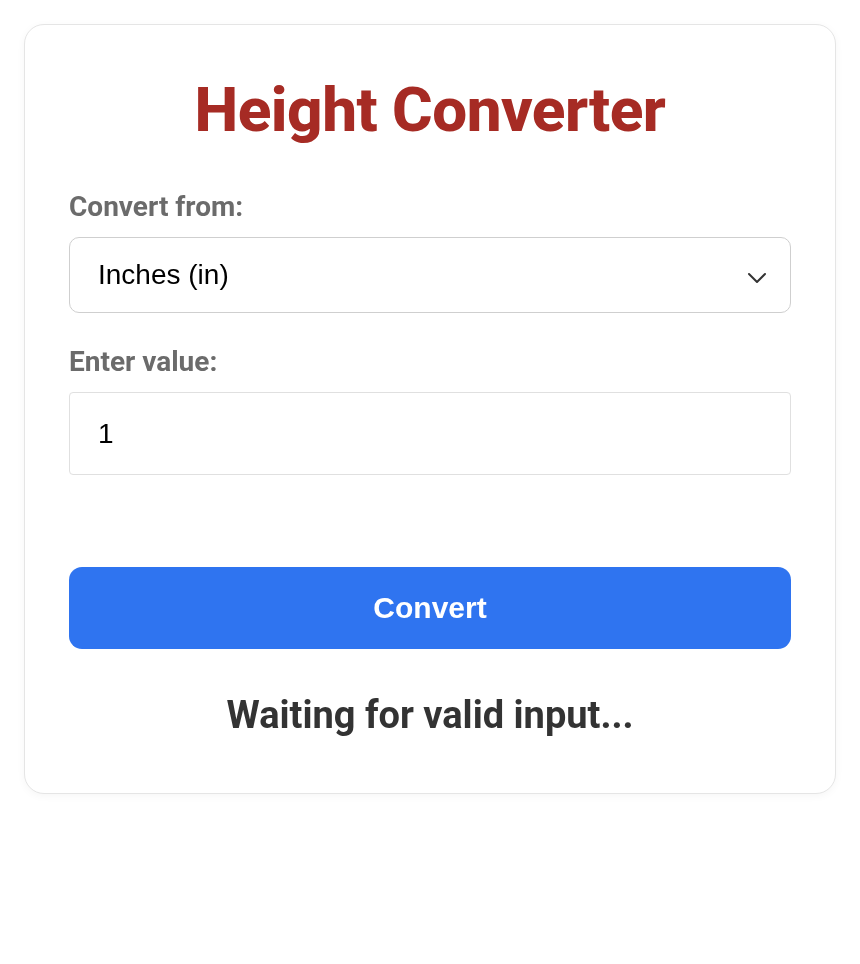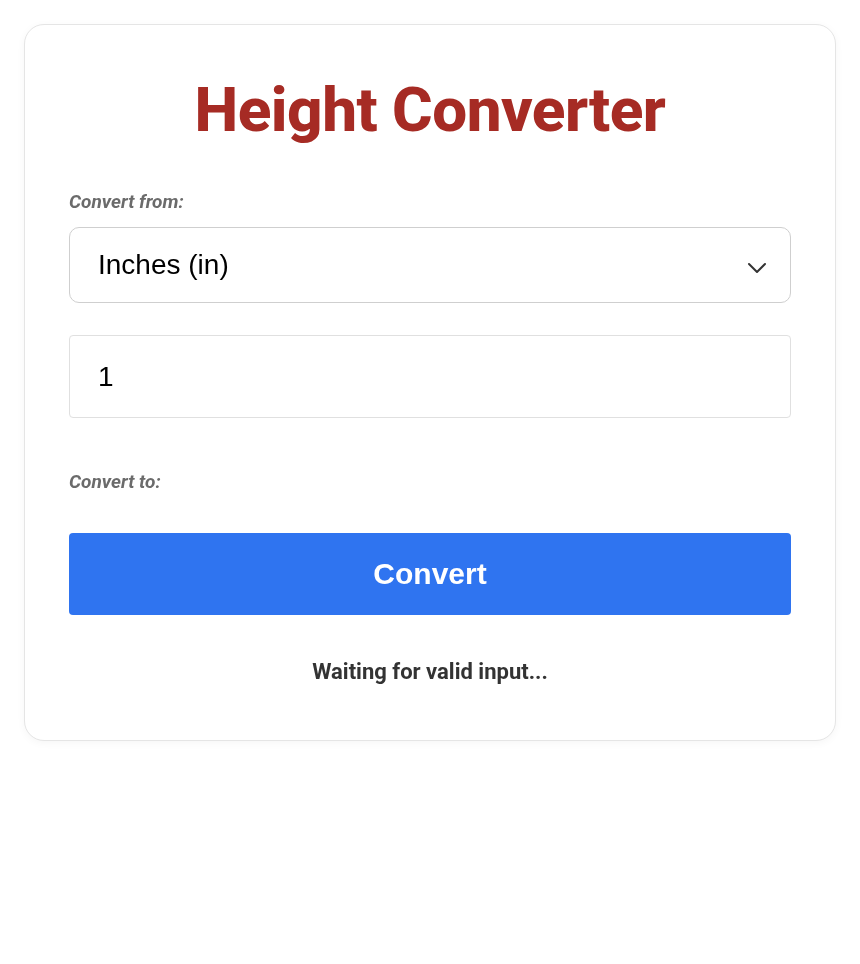--- a/index.html
+++ b/index.html
@@ -27,25 +27,24 @@
       font-weight: 800;
       color: #a62b24;
       margin-bottom: 44px;
       letter-spacing: -0.5px;
     }
     .field-group {
       margin-bottom: 32px;
     }
     .label {
       display: block;
-      font-size: 19px;
+      font-size: 28px;
       font-weight: 700;
       color: #6b6b6b;
       margin-bottom: 14px;
-      font-style: italic;
     }
     .select-wrapper {
       position: relative;
       width: 100%;
     }
     .select {
       width: 100%;
       font-size: 28px;
       font-weight: 400;
       color: #000;
@@ -79,29 +78,29 @@
       background: #ffffff;
       line-height: 1.2;
     }
     .convert-button {
       width: 100%;
       font-size: 30px;
       font-weight: 600;
       color: #ffffff;
       background: #2f74f0;
       border: none;
-      border-radius: 4px;
+      border-radius: 13px;
       padding: 24px 0;
       cursor: pointer;
       margin-top: 8px;
       margin-bottom: 44px;
     }
     .status {
       text-align: center;
-      font-size: 22px;
+      font-size: 38px;
       font-weight: 700;
       color: #333333;
     }
     .spacer {
       height: 20px;
     }
   </style>
 </head>
 <body>
 
@@ -116,25 +115,25 @@
       </select>
       <span class="chevron">
         <svg viewBox="0 0 20 12" width="20" height="12">
           <path d="M2 2 L10 10 L18 2" stroke="#333" stroke-width="2" fill="none" stroke-linecap="round" stroke-linejoin="round"></path>
         </svg>
       </span>
     </div>
   </div>
 
   <div class="field-group">
+    <label class="label">Enter value:</label>
     <input type="text" class="text-input" value="1" style="">
   </div>
 
   <div class="spacer"></div>
 
   <div class="field-group">
-    <label class="label">Convert to:</label>
   </div>
 
   <button class="convert-button">Convert</button>
 
   <div class="status">Waiting for valid input...</div>
 </div>
 
 </body></html>

